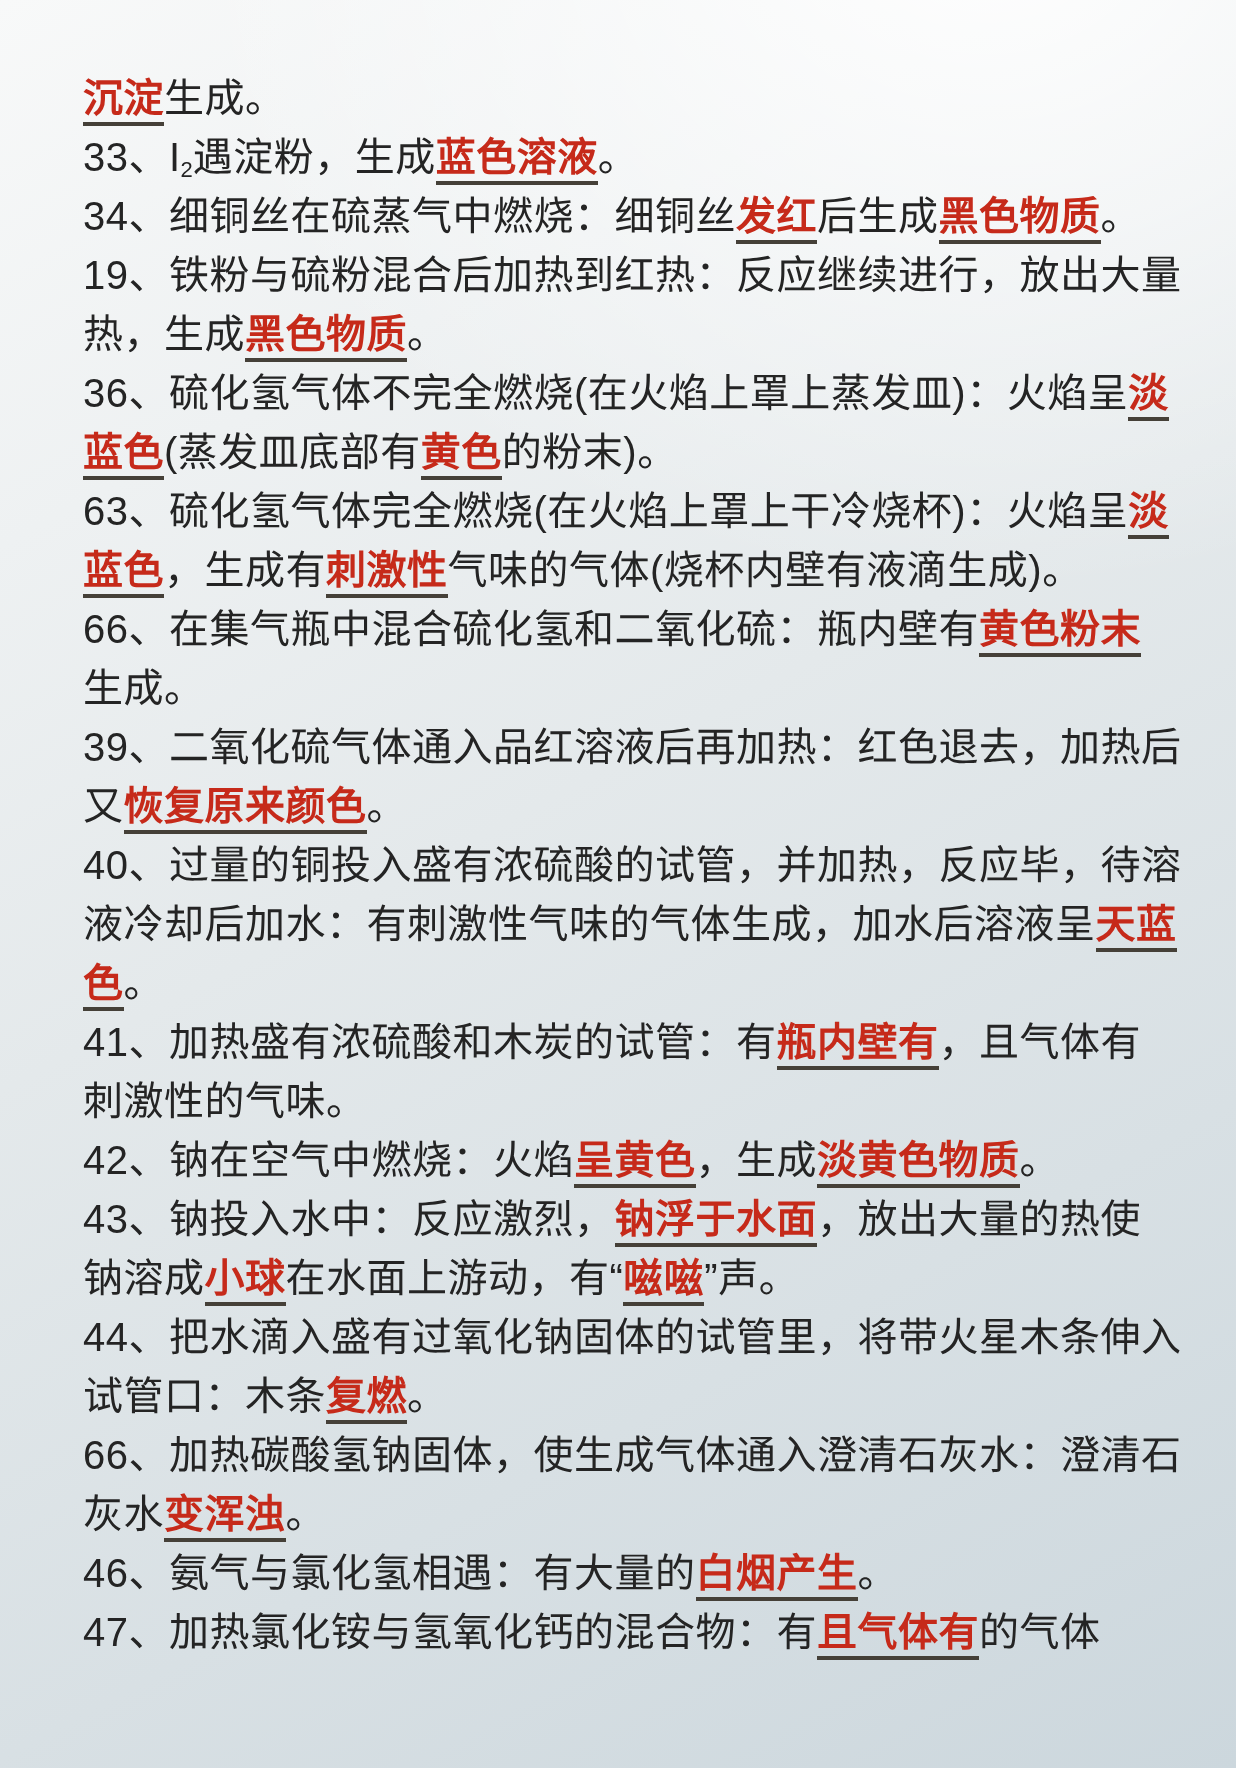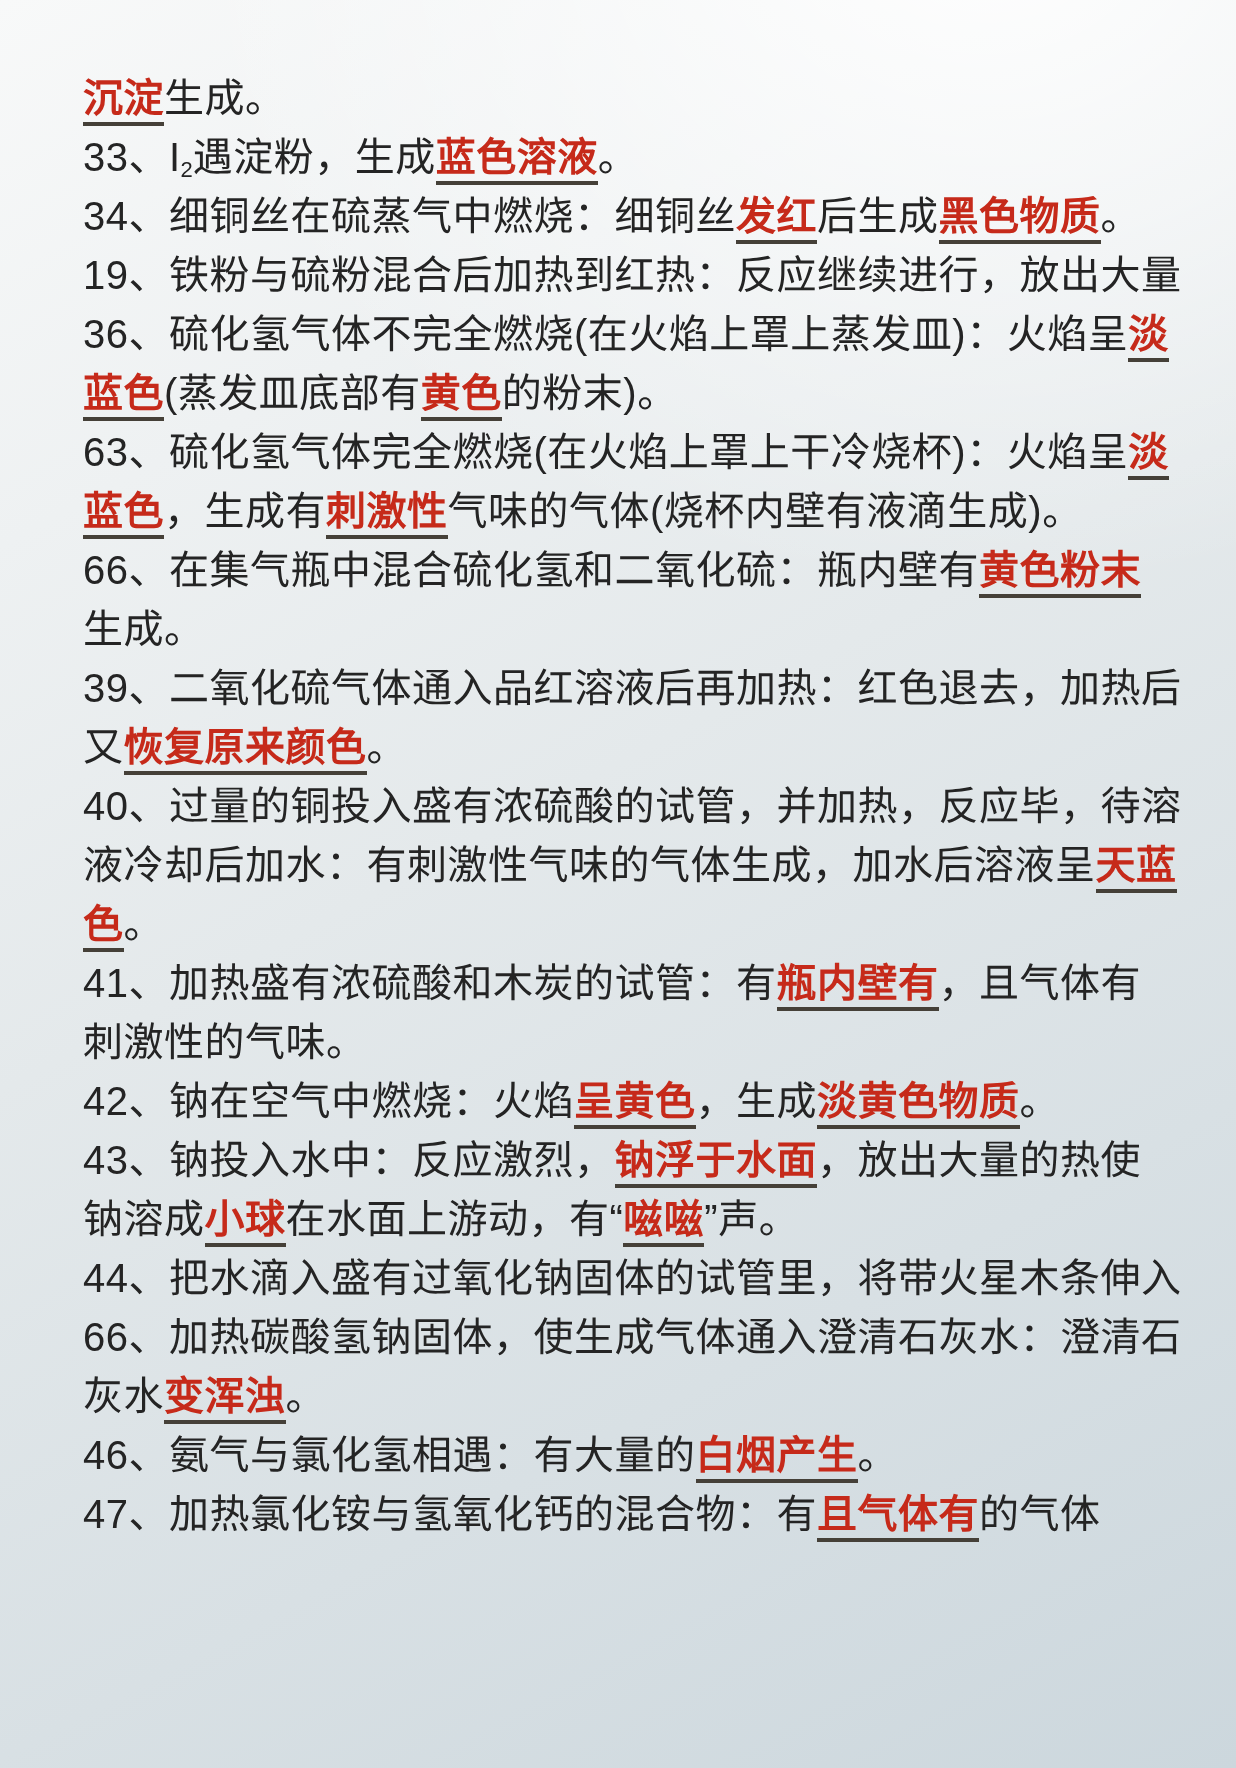--- a/index.html
+++ b/index.html
@@ -55,35 +55,37 @@
 </style>
 </head>
 <body>
 
 <div class="page">
   <div class="content">
       <div class="text-line"><span class="seg hl">沉淀</span><span class="seg">生成。</span></div>
       <div class="text-line"><span class="seg">33、I</span><span class="seg sub">2</span><span class="seg">遇淀粉，生成</span><span class="seg hl">蓝色溶液</span><span class="seg">。</span></div>
       <div class="text-line"><span class="seg">34、细铜丝在硫蒸气中燃烧：细铜丝</span><span class="seg hl">发红</span><span class="seg">后生成</span><span class="seg hl">黑色物质</span><span class="seg">。</span></div>
       <div class="text-line"><span class="seg">19、铁粉与硫粉混合后加热到红热：反应继续进行，放出大量</span></div>
+      <div class="text-line"><span class="seg">热，生成</span><span class="seg hl">黑色物质</span><span class="seg">。</span></div>
       <div class="text-line"><span class="seg">36、硫化氢气体不完全燃烧(在火焰上罩上蒸发皿)：火焰呈</span><span class="seg hl">淡</span></div>
       <div class="text-line"><span class="seg hl">蓝色</span><span class="seg">(蒸发皿底部有</span><span class="seg hl">黄色</span><span class="seg">的粉末)。</span></div>
       <div class="text-line"><span class="seg">63、硫化氢气体完全燃烧(在火焰上罩上干冷烧杯)：火焰呈</span><span class="seg hl">淡</span></div>
       <div class="text-line"><span class="seg hl">蓝色</span><span class="seg">，生成有</span><span class="seg hl">刺激性</span><span class="seg">气味的气体(烧杯内壁有液滴生成)。</span></div>
       <div class="text-line"><span class="seg">66、在集气瓶中混合硫化氢和二氧化硫：瓶内壁有</span><span class="seg hl">黄色粉末</span></div>
       <div class="text-line"><span class="seg">生成。</span></div>
       <div class="text-line"><span class="seg">39、二氧化硫气体通入品红溶液后再加热：红色退去，加热后</span></div>
       <div class="text-line"><span class="seg">又</span><span class="seg hl">恢复原来颜色</span><span class="seg">。</span></div>
       <div class="text-line"><span class="seg">40、过量的铜投入盛有浓硫酸的试管，并加热，反应毕，待溶</span></div>
       <div class="text-line"><span class="seg">液冷却后加水：有刺激性气味的气体生成，加水后溶液呈</span><span class="seg hl">天蓝</span></div>
       <div class="text-line"><span class="seg hl">色</span><span class="seg">。</span></div>
       <div class="text-line"><span class="seg">41、加热盛有浓硫酸和木炭的试管：有</span><span class="seg hl">瓶内壁有</span><span class="seg">，且气体有</span></div>
       <div class="text-line"><span class="seg">刺激性的气味。</span></div>
       <div class="text-line"><span class="seg">42、钠在空气中燃烧：火焰</span><span class="seg hl">呈黄色</span><span class="seg">，生成</span><span class="seg hl">淡黄色物质</span><span class="seg">。</span></div>
       <div class="text-line"><span class="seg">43、钠投入水中：反应激烈，</span><span class="seg hl">钠浮于水面</span><span class="seg">，放出大量的热使</span></div>
       <div class="text-line"><span class="seg">钠溶成</span><span class="seg hl">小球</span><span class="seg">在水面上游动，有</span><span class="seg">“</span><span class="seg hl">嗞嗞</span><span class="seg">”</span><span class="seg">声。</span></div>
       <div class="text-line"><span class="seg">44、把水滴入盛有过氧化钠固体的试管里，将带火星木条伸入</span></div>
+      <div class="text-line"><span class="seg">试管口：木条</span><span class="seg hl">复燃</span><span class="seg">。</span></div>
       <div class="text-line"><span class="seg">66、加热碳酸氢钠固体，使生成气体通入澄清石灰水：澄清石</span></div>
       <div class="text-line"><span class="seg">灰水</span><span class="seg hl">变浑浊</span><span class="seg">。</span></div>
       <div class="text-line"><span class="seg">46、氨气与氯化氢相遇：有大量的</span><span class="seg hl">白烟产生</span><span class="seg">。</span></div>
       <div class="text-line"><span class="seg">47、加热氯化铵与氢氧化钙的混合物：有</span><span class="seg hl">且气体有</span><span class="seg">的气体</span></div>
     </div>
 </div>
 
 </body></html>

